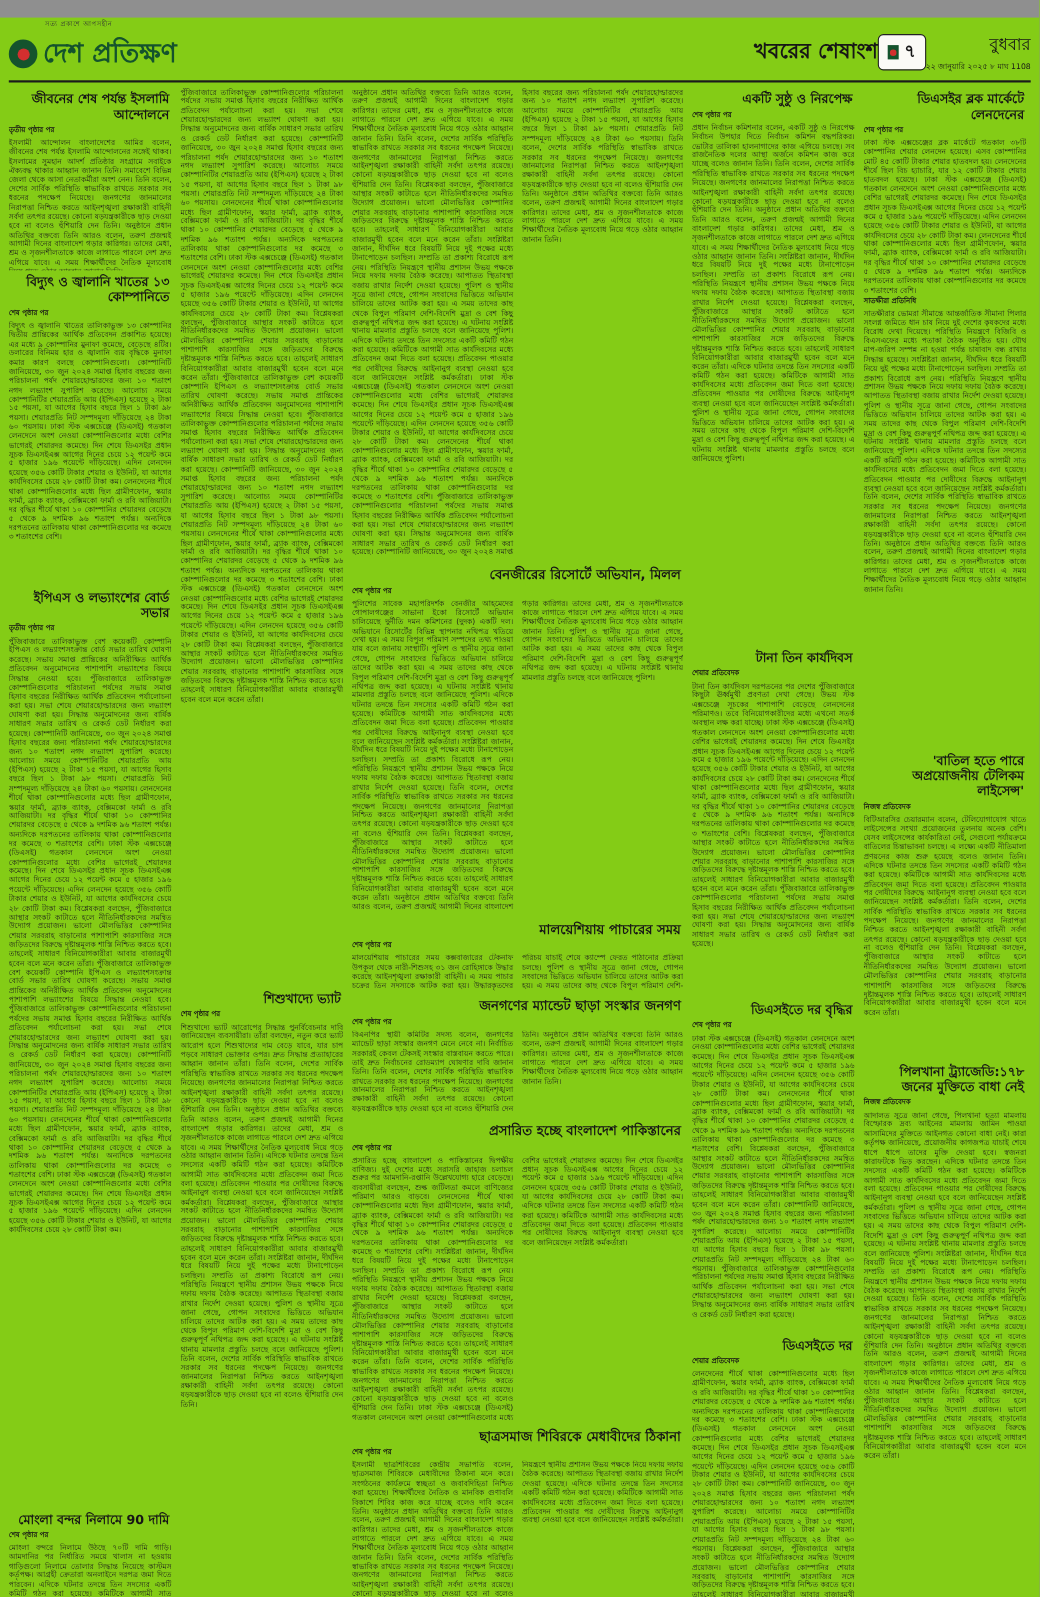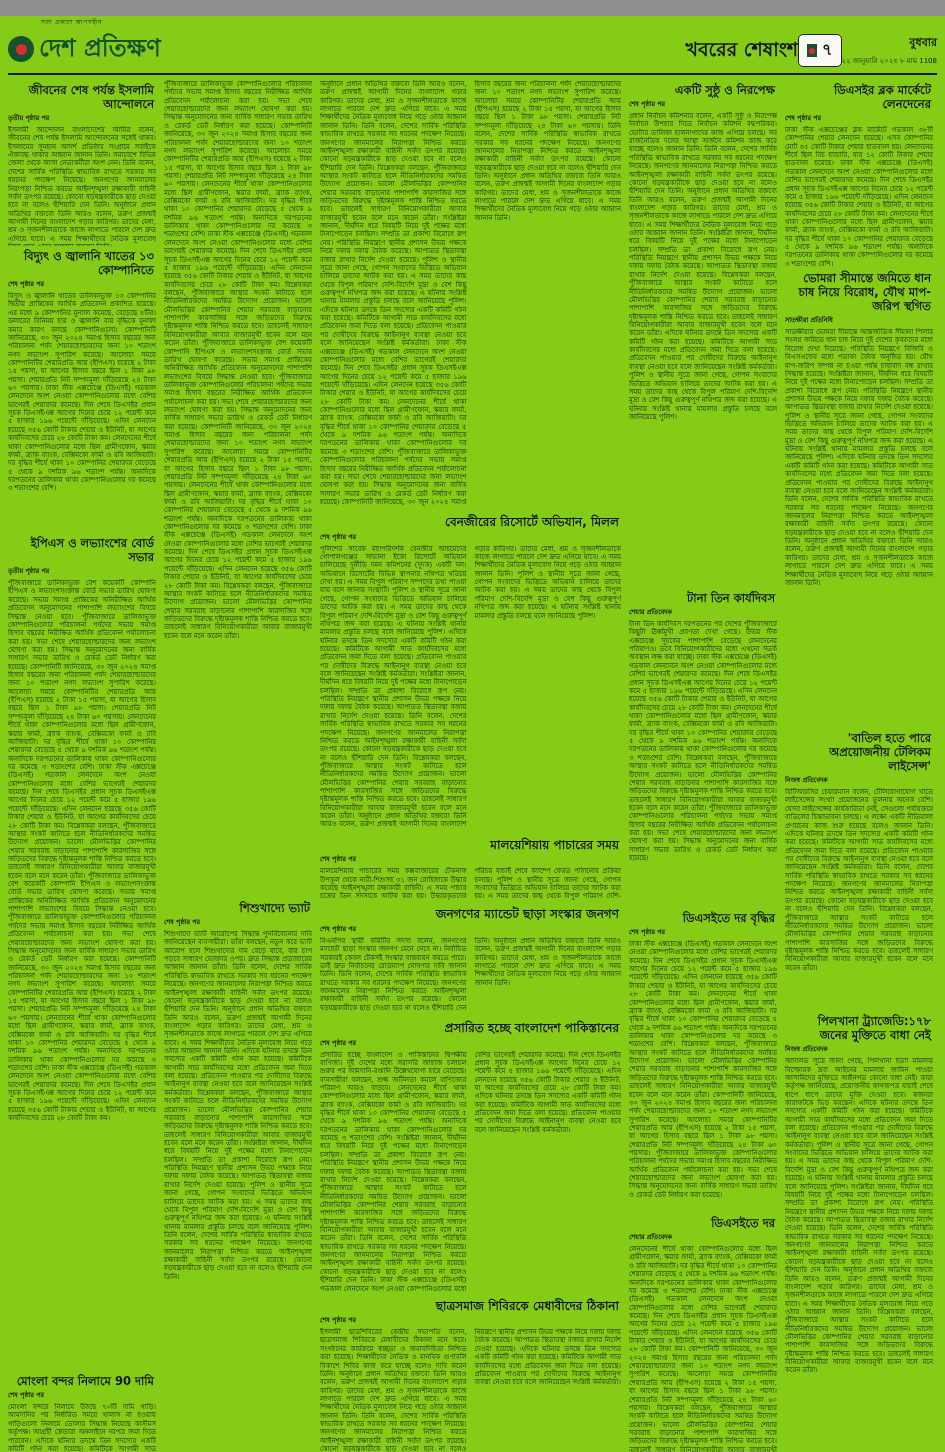--- a/index.html
+++ b/index.html
@@ -12,21 +12,21 @@
   .logo{width:26px;height:26px;border-radius:50%;background:#14532d;display:inline-flex;align-items:center;justify-content:center;flex:0 0 26px}
   .logo-inner{width:11px;height:11px;border-radius:50%;background:#d32f2f;display:block}
   .mastname{font-size:24px;font-weight:bold;color:#14532d;white-space:nowrap}
   .hdr-right{display:flex;align-items:center;gap:0;padding-bottom:2px}
   .section-title{font-size:19px;font-weight:bold;white-space:nowrap}
   .pagebox{display:flex;align-items:center;gap:5px;border:1.5px solid #222;border-radius:5px;padding:2px 8px;background:#fbfaf6}
   .pb-flag{width:10px;height:13px;background:#14532d;position:relative;display:inline-block}
   .pb-flag::after{content:"";position:absolute;left:2px;top:3.5px;width:6px;height:6px;border-radius:50%;background:#d32f2f}
   .pb-num{font-size:16px;font-weight:bold}
   .dateblock{text-align:right}
-  .day{font-size:11px;font-weight:bold}
+  .day{font-size:15px;font-weight:normal}
   .dateline{font-size:7px;margin-top:2px}
   .rule{border-top:2.5px solid #1b1b1b;margin:4px 0 5px}
   .content{display:flex;gap:8px}
   .col{flex:0 0 148px;width:148px;overflow:hidden}
   .colw{flex:0 0 301px;width:301px;overflow:hidden}
   .hl{font-weight:bold;text-align:right;font-size:11.5px;line-height:1.22;margin:3px 2px 2px}
   .hl-lg{font-size:12px;margin-top:5px}
   .kick{font-size:6.4px;font-weight:bold;margin:0 0 2px}
   .bd{font-size:6.8px;line-height:1.23;text-align:justify;overflow:hidden;color:#1c1c1c}
   .two{column-count:2;column-gap:8px;column-fill:auto}
@@ -147,21 +147,20 @@
       </article>
     </section>
 
     <section class="col">
       <article>
         <h2 class="hl">ডিএসইর ব্লক মার্কেটে লেনদেনের</h2>
         <div class="kick">শেষ পৃষ্ঠার পর</div>
         <div class="bd" style="height:142px">ঢাকা স্টক এক্সচেঞ্জের ব্লক মার্কেটে গতকাল ৩৮টি কোম্পানির শেয়ার লেনদেন হয়েছে। এসব কোম্পানির মোট ৪৫ কোটি টাকার শেয়ার হাতবদল হয়। লেনদেনের শীর্ষে ছিল বিচ হ্যাচারি, যার ১২ কোটি টাকার শেয়ার হাতবদল হয়েছে। ঢাকা স্টক এক্সচেঞ্জে (ডিএসই) গতকাল লেনদেনে অংশ নেওয়া কোম্পানিগুলোর মধ্যে বেশির ভাগেরই শেয়ারদর কমেছে। দিন শেষে ডিএসইর প্রধান সূচক ডিএসইএক্স আগের দিনের চেয়ে ১২ পয়েন্ট কমে ৫ হাজার ১৯৬ পয়েন্টে দাঁড়িয়েছে। এদিন লেনদেন হয়েছে ৩৫৬ কোটি টাকার শেয়ার ও ইউনিট, যা আগের কার্যদিবসের চেয়ে ২৮ কোটি টাকা কম। লেনদেনের শীর্ষে থাকা কোম্পানিগুলোর মধ্যে ছিল গ্রামীণফোন, স্কয়ার ফার্মা, ব্র্যাক ব্যাংক, বেক্সিমকো ফার্মা ও রবি আজিয়াটা। দর বৃদ্ধির শীর্ষে থাকা ১০ কোম্পানির শেয়ারদর বেড়েছে ৫ থেকে ৯ দশমিক ৯৬ শতাংশ পর্যন্ত। অন্যদিকে দরপতনের তালিকায় থাকা কোম্পানিগুলোর দর কমেছে ৩ শতাংশের বেশি।</div>
       </article>
       <article>
-        <h2 class="hl">ভোমরা সীমান্তে জমিতে ধান চাষ নিয়ে বিরোধ, যৌথ মাপ-জরিপ স্থগিত</h2>
         <div class="kick">সাতক্ষীরা প্রতিনিধি</div>
         <div class="bd" style="height:400px">সাতক্ষীরার ভোমরা সীমান্তে আন্তর্জাতিক সীমানা পিলার সংলগ্ন জমিতে ধান চাষ নিয়ে দুই দেশের কৃষকদের মধ্যে বিরোধ দেখা দিয়েছে। পরিস্থিতি নিয়ন্ত্রণে বিজিবি ও বিএসএফের মধ্যে পতাকা বৈঠক অনুষ্ঠিত হয়। যৌথ মাপ-জরিপ সম্পন্ন না হওয়া পর্যন্ত চাষাবাদ বন্ধ রাখার সিদ্ধান্ত হয়েছে। সংশ্লিষ্টরা জানান, দীর্ঘদিন ধরে বিষয়টি নিয়ে দুই পক্ষের মধ্যে টানাপোড়েন চলছিল। সম্প্রতি তা প্রকাশ্য বিরোধে রূপ নেয়। পরিস্থিতি নিয়ন্ত্রণে স্থানীয় প্রশাসন উভয় পক্ষকে নিয়ে দফায় দফায় বৈঠক করেছে। আপাতত স্থিতাবস্থা বজায় রাখার নির্দেশ দেওয়া হয়েছে। পুলিশ ও স্থানীয় সূত্রে জানা গেছে, গোপন সংবাদের ভিত্তিতে অভিযান চালিয়ে তাদের আটক করা হয়। এ সময় তাদের কাছ থেকে বিপুল পরিমাণ দেশি-বিদেশি মুদ্রা ও বেশ কিছু গুরুত্বপূর্ণ নথিপত্র জব্দ করা হয়েছে। এ ঘটনায় সংশ্লিষ্ট থানায় মামলার প্রস্তুতি চলছে বলে জানিয়েছে পুলিশ। এদিকে ঘটনার তদন্তে তিন সদস্যের একটি কমিটি গঠন করা হয়েছে। কমিটিকে আগামী সাত কার্যদিবসের মধ্যে প্রতিবেদন জমা দিতে বলা হয়েছে। প্রতিবেদন পাওয়ার পর দোষীদের বিরুদ্ধে আইনানুগ ব্যবস্থা নেওয়া হবে বলে জানিয়েছেন সংশ্লিষ্ট কর্মকর্তারা। তিনি বলেন, দেশের সার্বিক পরিস্থিতি স্বাভাবিক রাখতে সরকার সব ধরনের পদক্ষেপ নিয়েছে। জনগণের জানমালের নিরাপত্তা নিশ্চিত করতে আইনশৃঙ্খলা রক্ষাকারী বাহিনী সর্বদা তৎপর রয়েছে। কোনো ষড়যন্ত্রকারীকে ছাড় দেওয়া হবে না বলেও হুঁশিয়ারি দেন তিনি। অনুষ্ঠানে প্রধান অতিথির বক্তব্যে তিনি আরও বলেন, তরুণ প্রজন্মই আগামী দিনের বাংলাদেশ গড়ার কারিগর। তাদের মেধা, শ্রম ও সৃজনশীলতাকে কাজে লাগাতে পারলে দেশ দ্রুত এগিয়ে যাবে। এ সময় শিক্ষার্থীদের নৈতিক মূল্যবোধ নিয়ে গড়ে ওঠার আহ্বান জানান তিনি।</div>
       </article>
       <article>
         <h2 class="hl">'বাতিল হতে পারে অপ্রয়োজনীয় টেলিকম লাইসেন্স'</h2>
         <div class="kick">নিজস্ব প্রতিবেদক</div>
         <div class="bd" style="height:223px">বিটিআরসির চেয়ারম্যান বলেন, টেলিযোগাযোগ খাতে লাইসেন্সের সংখ্যা প্রয়োজনের তুলনায় অনেক বেশি। যেসব লাইসেন্সের কার্যকারিতা নেই, সেগুলো পর্যায়ক্রমে বাতিলের চিন্তাভাবনা চলছে। এ লক্ষ্যে একটি নীতিমালা প্রণয়নের কাজ শুরু হয়েছে বলেও জানান তিনি। এদিকে ঘটনার তদন্তে তিন সদস্যের একটি কমিটি গঠন করা হয়েছে। কমিটিকে আগামী সাত কার্যদিবসের মধ্যে প্রতিবেদন জমা দিতে বলা হয়েছে। প্রতিবেদন পাওয়ার পর দোষীদের বিরুদ্ধে আইনানুগ ব্যবস্থা নেওয়া হবে বলে জানিয়েছেন সংশ্লিষ্ট কর্মকর্তারা। তিনি বলেন, দেশের সার্বিক পরিস্থিতি স্বাভাবিক রাখতে সরকার সব ধরনের পদক্ষেপ নিয়েছে। জনগণের জানমালের নিরাপত্তা নিশ্চিত করতে আইনশৃঙ্খলা রক্ষাকারী বাহিনী সর্বদা তৎপর রয়েছে। কোনো ষড়যন্ত্রকারীকে ছাড় দেওয়া হবে না বলেও হুঁশিয়ারি দেন তিনি। বিশ্লেষকরা বলছেন, পুঁজিবাজারে আস্থার সংকট কাটাতে হলে নীতিনির্ধারকদের সমন্বিত উদ্যোগ প্রয়োজন। ভালো মৌলভিত্তির কোম্পানির শেয়ার সরবরাহ বাড়ানোর পাশাপাশি কারসাজির সঙ্গে জড়িতদের বিরুদ্ধে দৃষ্টান্তমূলক শাস্তি নিশ্চিত করতে হবে। তাহলেই সাধারণ বিনিয়োগকারীরা আবার বাজারমুখী হবেন বলে মনে করেন তাঁরা।</div>
       </article>
       <article>
         <h2 class="hl">পিলখানা ট্র্যাজেডি:১৭৮ জনের মুক্তিতে বাধা নেই</h2>

